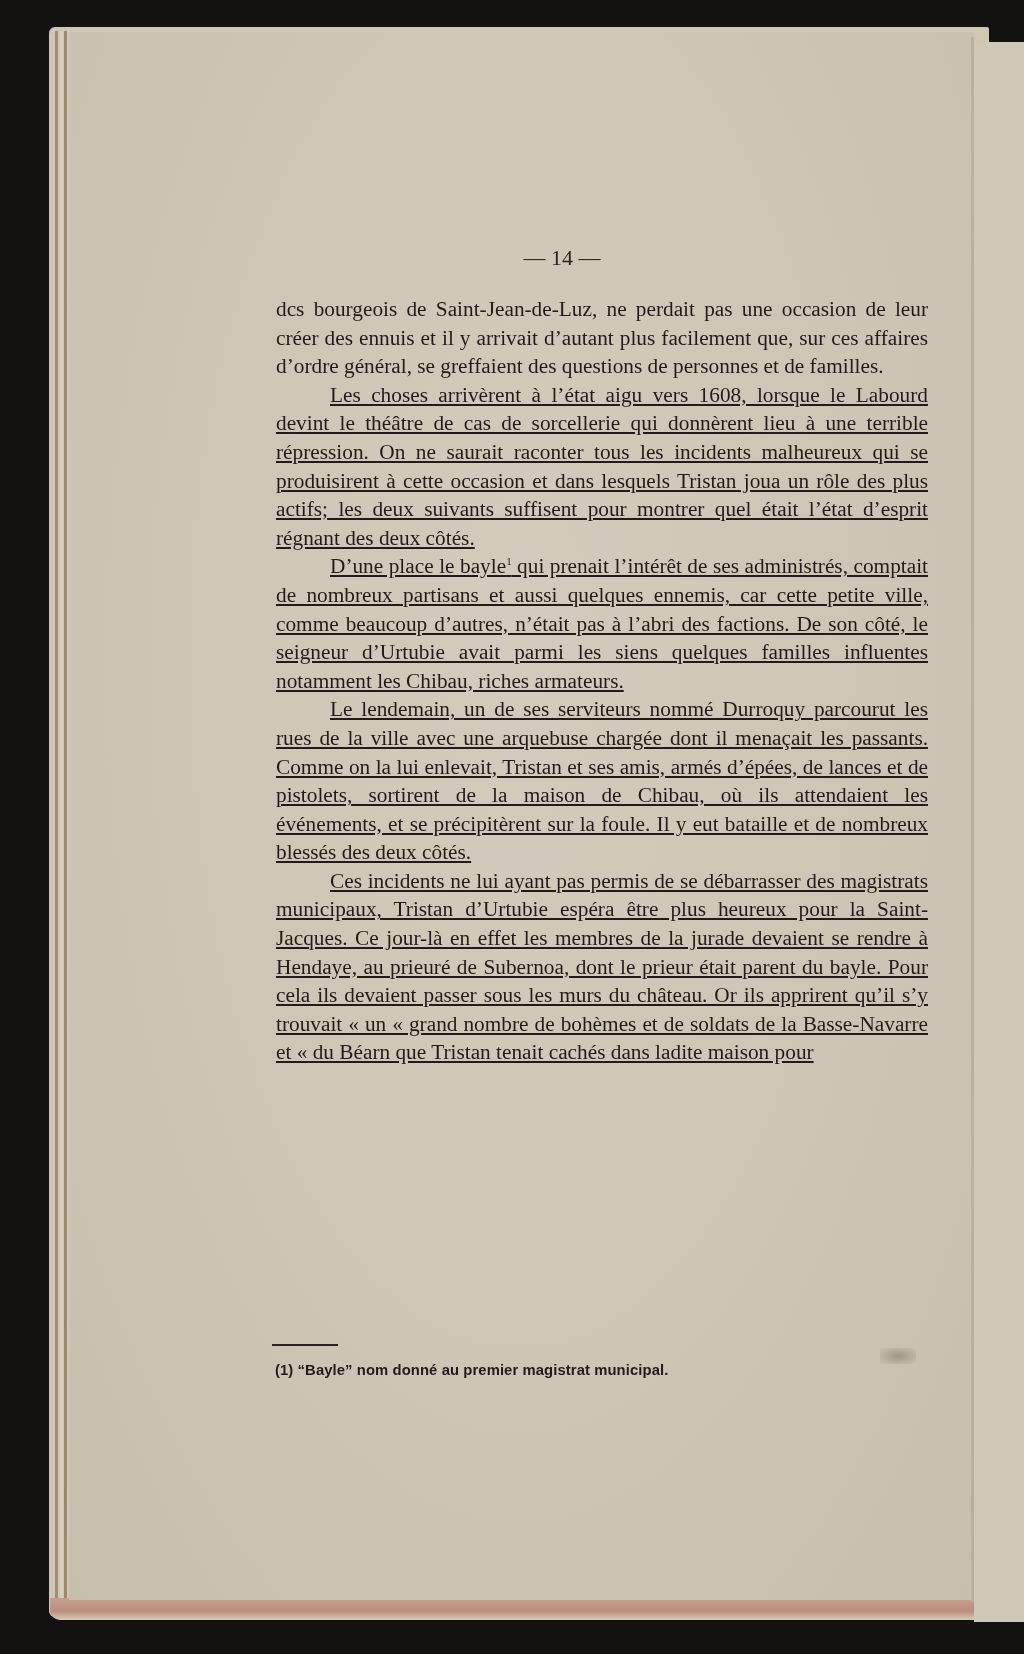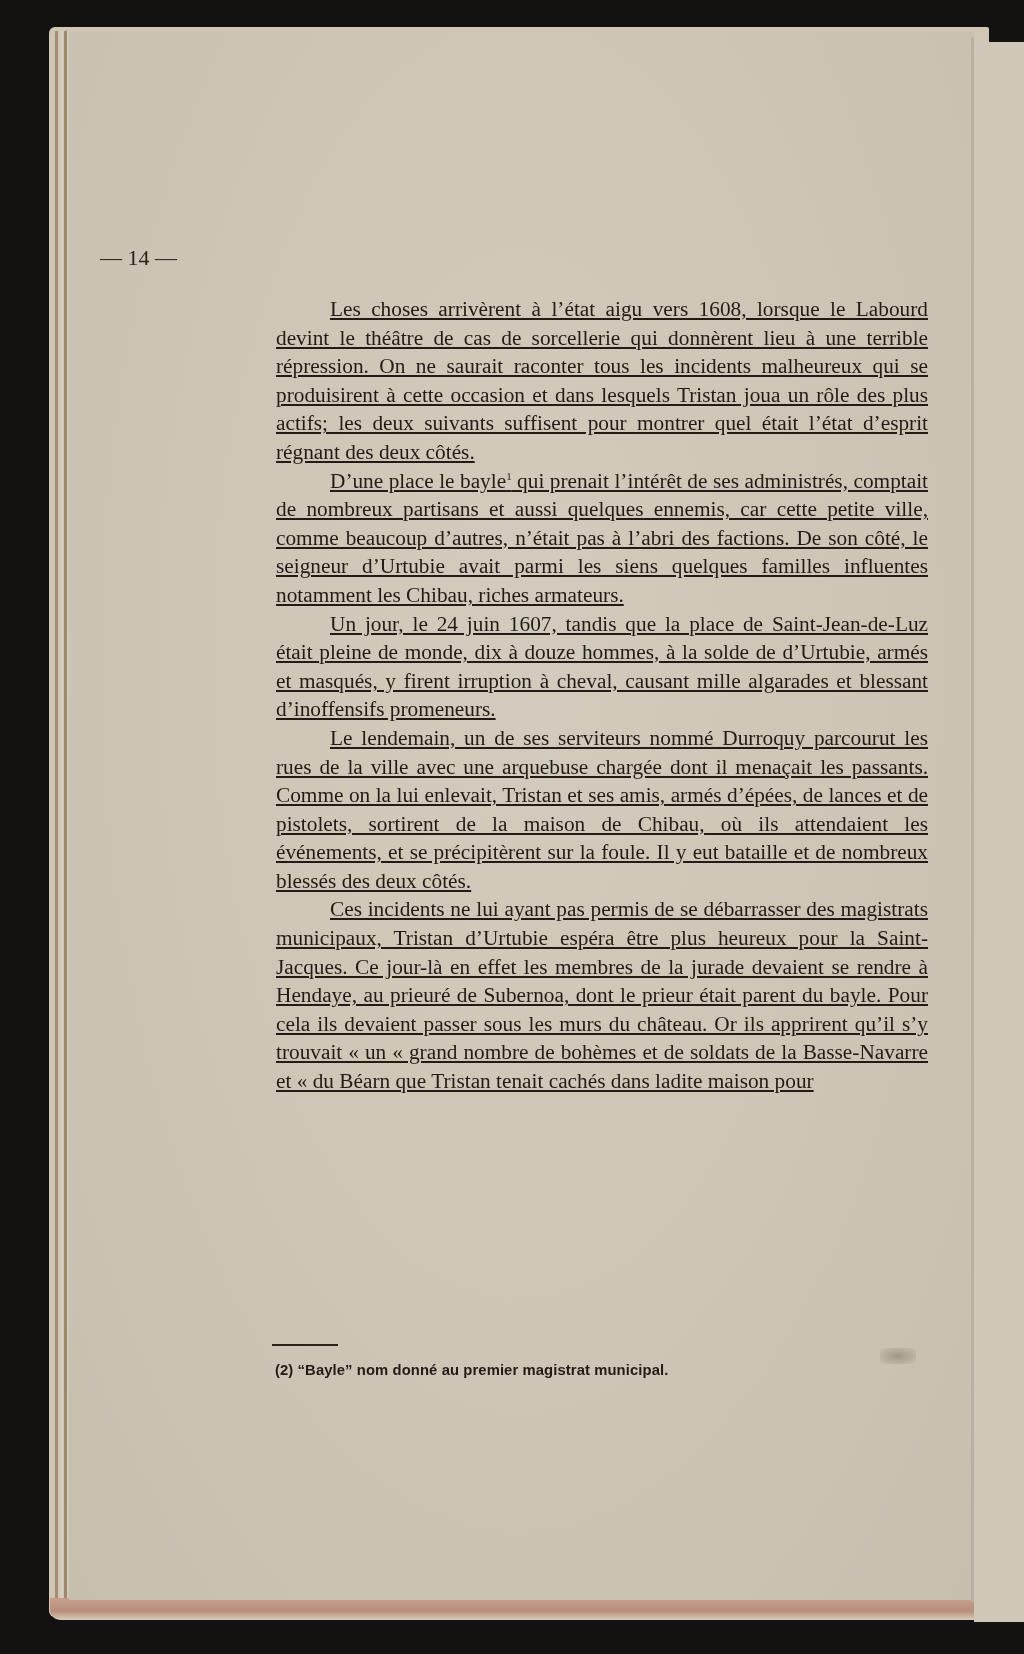--- a/index.html
+++ b/index.html
@@ -34,21 +34,21 @@
   .gutter {
     position:absolute; left:971px; top:37px; width:3px; height:1565px;
     background:#b8b0a0;
   }
   .next-page {
     position:absolute; left:974px; top:42px; width:50px; height:1580px;
     background:#cec8b9;
   }
   .folio {
     position:absolute; left:0; width:100%; top:245px;
-    font-size:22px; color:#2a221b;
+    text-align:center; font-size:22px; color:#2a221b;
     padding-left:100px; box-sizing:border-box;
   }
   .body-text {
     position:absolute; left:276px; top:295px; width:652px;
     font-size:21.3px; line-height:28.6px; color:#231c16;
     text-align:justify;
   }
   .body-text p { margin:0; }
   .body-text p.indent { text-indent:54px;text-decoration:underline; }
   sup { font-size:11px; vertical-align:8px; line-height:0; }
@@ -76,22 +76,22 @@
 <div class="edge-strip edge4"></div>
 <div class="bottom-edge"></div>
 <div class="next-page"></div>
 
 <div class="page"></div>
 <div class="gutter"></div>
 
 <div class="folio">— 14 —</div>
 
 <div class="body-text">
+  <p>dcs bourgeois de Saint-Jean-de-Luz, ne perdait pas une occasion de leur créer des ennuis et il y arrivait d’autant plus facilement que, sur ces affaires d’ordre général, se greffaient des questions de personnes et de familles.</p>
   <p class="indent">Les choses arrivèrent à l’état aigu vers 1608, lorsque le Labourd devint le théâtre de cas de sorcellerie qui donnèrent lieu à une terrible répression. On ne saurait raconter tous les incidents malheureux qui se produisirent à cette occasion et dans lesquels Tristan joua un rôle des plus actifs; les deux suivants suffisent pour montrer quel était l’état d’esprit régnant des deux côtés.</p>
   <p class="indent"><span>D’une place le bayle</span><sup>1</sup><span> qui prenait l’intérêt de ses administrés, comptait de nombreux partisans et aussi quelques ennemis, car cette petite ville, comme beaucoup d’autres, n’était pas à l’abri des factions. De son côté, le seigneur d’Urtubie avait parmi les siens quelques familles influentes notamment les Chibau, riches armateurs.</span></p>
-  <p class="indent">Un jour, le 24 juin 1607, tandis que la place de Saint-Jean-de-Luz était pleine de monde, dix à douze hommes, à la solde de d’Urtubie, armés et masqués, y firent irruption à cheval, causant mille algarades et blessant d’inoffensifs promeneurs.</p>
   <p class="indent">Le lendemain, un de ses serviteurs nommé Durroquy parcourut les rues de la ville avec une arquebuse chargée dont il menaçait les passants. Comme on la lui enlevait, Tristan et ses amis, armés d’épées, de lances et de pistolets, sortirent de la maison de Chibau, où ils attendaient les événements, et se précipitèrent sur la foule. Il y eut bataille et de nombreux blessés des deux côtés.</p>
   <p class="indent">Ces incidents ne lui ayant pas permis de se débarrasser des magistrats municipaux, Tristan d’Urtubie espéra être plus heureux pour la Saint-Jacques. Ce jour-là en effet les membres de la jurade devaient se rendre à Hendaye, au prieuré de Subernoa, dont le prieur était parent du bayle. Pour cela ils devaient passer sous les murs du château. Or ils apprirent qu’il s’y trouvait « un « grand nombre de bohèmes et de soldats de la Basse-Navarre et « du Béarn que Tristan tenait cachés dans ladite maison pour</p>
 </div>
 
 <div class="footnote-rule"></div>
-<div class="footnote">(2) “Bayle” nom donné au premier magistrat municipal.</div>
+<div class="footnote">(1) “Bayle” nom donné au premier magistrat municipal.</div>
 <div class="smudge"></div>
 
 </body></html>

